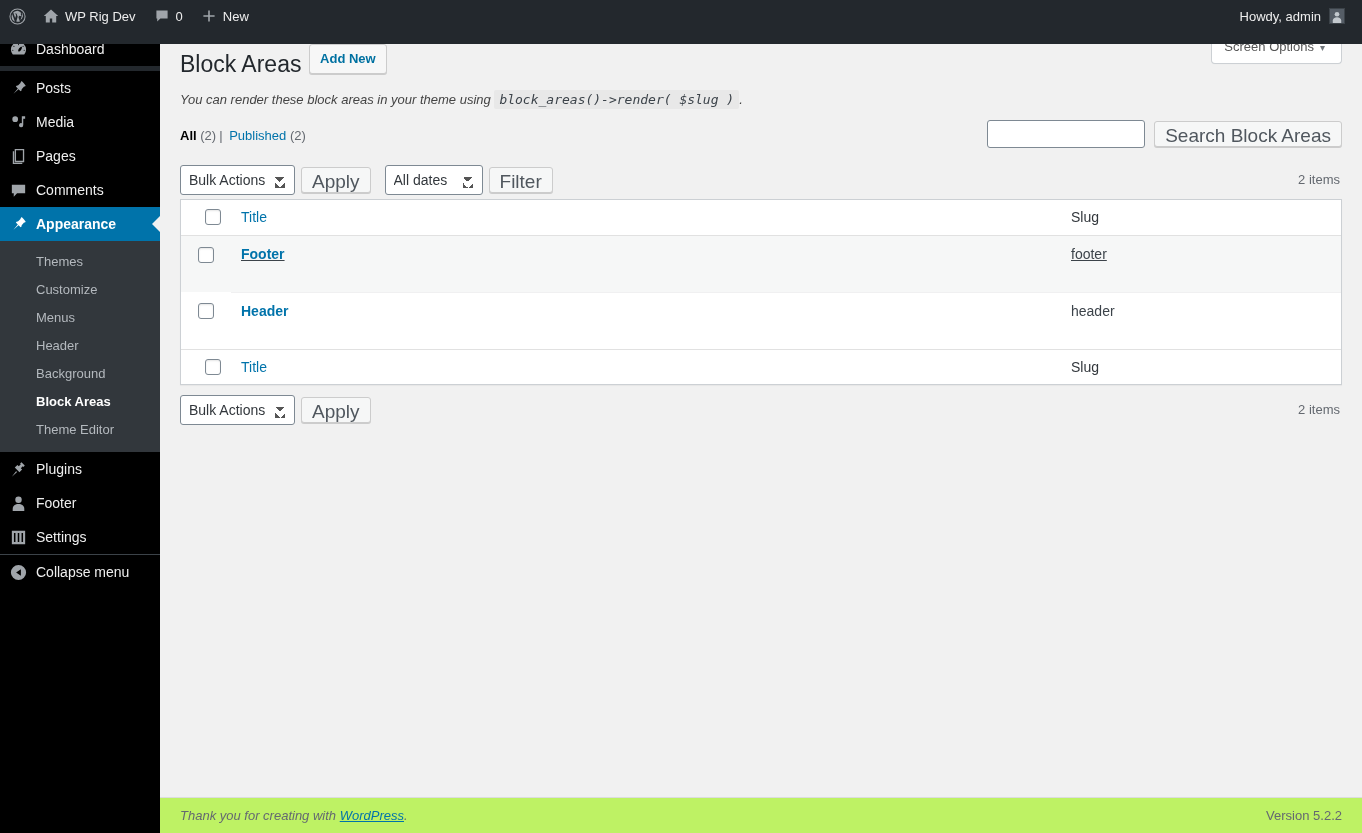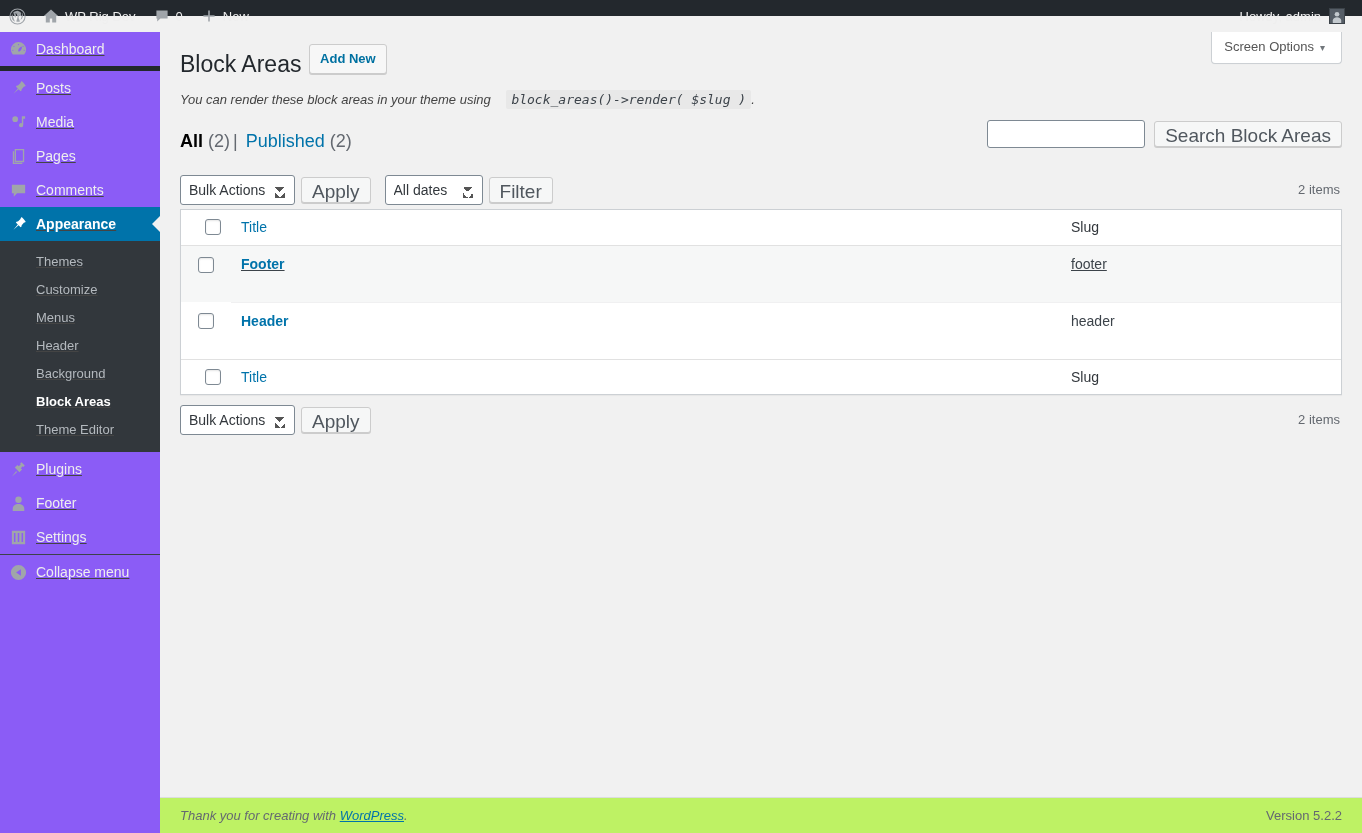--- a/index.html
+++ b/index.html
@@ -10,21 +10,21 @@
     background: #f1f1f1;
     font-family: "Liberation Sans", sans-serif;
     font-size: 13px;
     color: #444;
     -webkit-font-smoothing: antialiased;
   }
 
   
   #adminbar {
     position: absolute; top: 0; left: 0;
-    width: 1362px; height: 16px;
+    width: 1362px; height: 44px;
     background: #23282d;
     color: #eee;
     font-size: 13px;
     display: flex; align-items: stretch;
     z-index: 50;
   }
   .ab-item {
     display: flex; align-items: center;
     padding: 0 9px;
     color: #eee;
@@ -50,23 +50,22 @@
     border: 1px solid #3c4349;
     display: inline-flex; align-items: flex-end; justify-content: center;
     overflow: hidden;
   }
   .avatar svg { fill: #c3c9ce; }
 
   
   #adminmenuwrap {
     position: absolute; top: 32px; left: 0;
     width: 160px; height: 801px;
-    background: #8b5cf6;
+    background: #000000;
     z-index: 40;
-    text-decoration: underline;
   }
   #adminmenu { list-style: none; margin: 0; padding: 0; }
   .menu-top {
     position: relative;
     display: flex; align-items: center;
     height: 34px;
     padding-left: 0;
     color: #eee;
     font-size: 14px;
     font-weight: 400;
@@ -170,28 +169,27 @@
     line-height: 1.5;
   }
   .page-description code {
     font-family: "DejaVu Sans Mono", "Liberation Mono", monospace;
     font-style: italic;
     font-size: 13px;
     background: #e8e8e8;
     padding: 2px 5px;
     color: #3c434a;
     border-radius: 2px;
-    margin-left: 12px;
   }
 
   .subsubsub {
     list-style: none;
     margin: 14px 0 0;
     padding: 0;
-    font-size: 18px;
+    font-size: 13px;
     color: #646970;
     float: left;
     line-height: 2;
   }
   .subsubsub li { display: inline; margin: 0; }
   .subsubsub a { text-decoration: none; color: #0073aa; cursor: pointer; }
   .subsubsub a.current { color: #000; font-weight: 600; }
   .subsubsub .count { color: #646970; }
   .subsubsub .sep { color: #646970; padding: 0 3px; }
 

